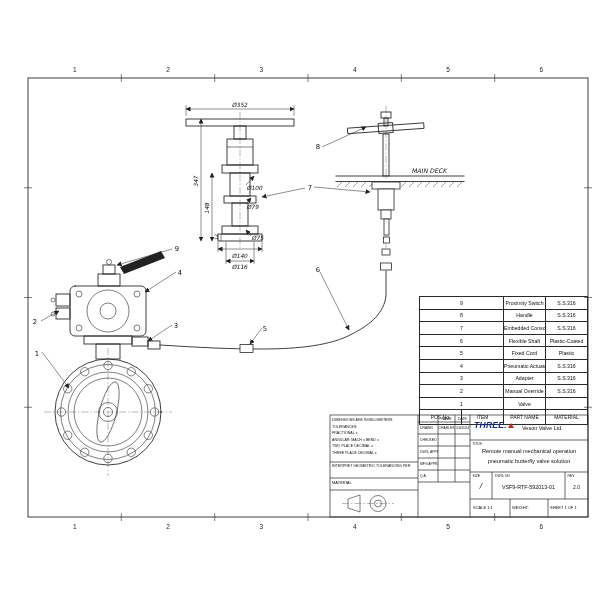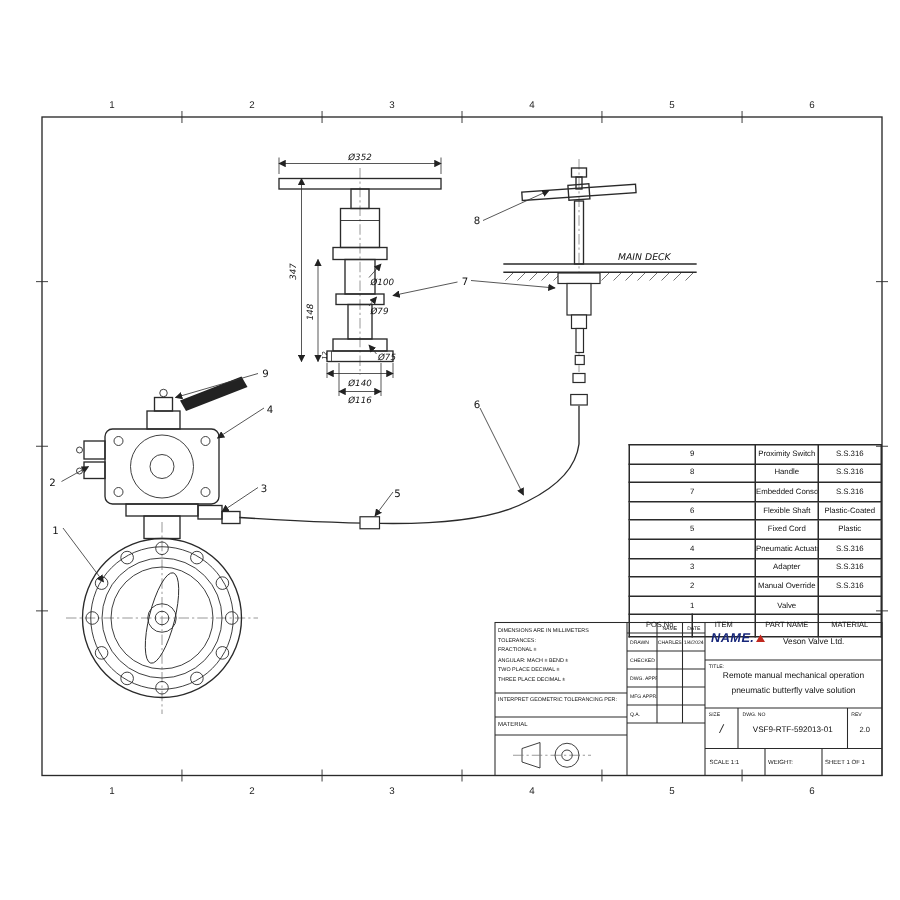--- a/index.html
+++ b/index.html
@@ -304,21 +304,21 @@
   <div class="abs apr tc" style="left:455px;top:416.5px;width:15px">DATE</div>
 
   <div class="abs apr" style="left:420px;top:426px;width:18px">DRAWN</div>
   <div class="abs apr tc" style="left:438px;top:426px;width:17px">CHARLES</div>
   <div class="abs apr tc" style="left:455px;top:426px;width:15px">1/4/2024</div>
   <div class="abs apr" style="left:420px;top:438px;width:18px">CHECKED</div>
   <div class="abs apr" style="left:420px;top:450px;width:18px">DWG. APPR.</div>
   <div class="abs apr" style="left:420px;top:462px;width:18px">MFG APPR.</div>
   <div class="abs apr" style="left:420px;top:474px;width:18px">Q.A.</div>
 
-  <div class="abs logo" style="left:474px;top:420px"><span>NAME.</span><span class="logo-accent"></span></div>
+  <div class="abs logo" style="left:474px;top:420px"><span>THREE.</span><span class="logo-accent"></span></div>
   <div class="abs company" style="left:522px;top:425px">Veson Valve Ltd.</div>
 
   <div class="abs t34" style="left:472.5px;top:441.5px">TITLE:</div>
   <div class="abs ttl" style="left:470px;top:448px">Remote manual mechanical operation</div>
   <div class="abs ttl" style="left:470px;top:457.5px">pneumatic butterfly valve solution</div>
 
   <div class="abs t34" style="left:472.5px;top:473.5px">SIZE</div>
   <div class="abs sizev" style="left:470px;top:482px">/</div>
   <div class="abs t34" style="left:495px;top:473.5px">DWG. NO</div>
   <div class="abs dwgno" style="left:492px;top:484px">VSF9-RTF-592013-01</div>

